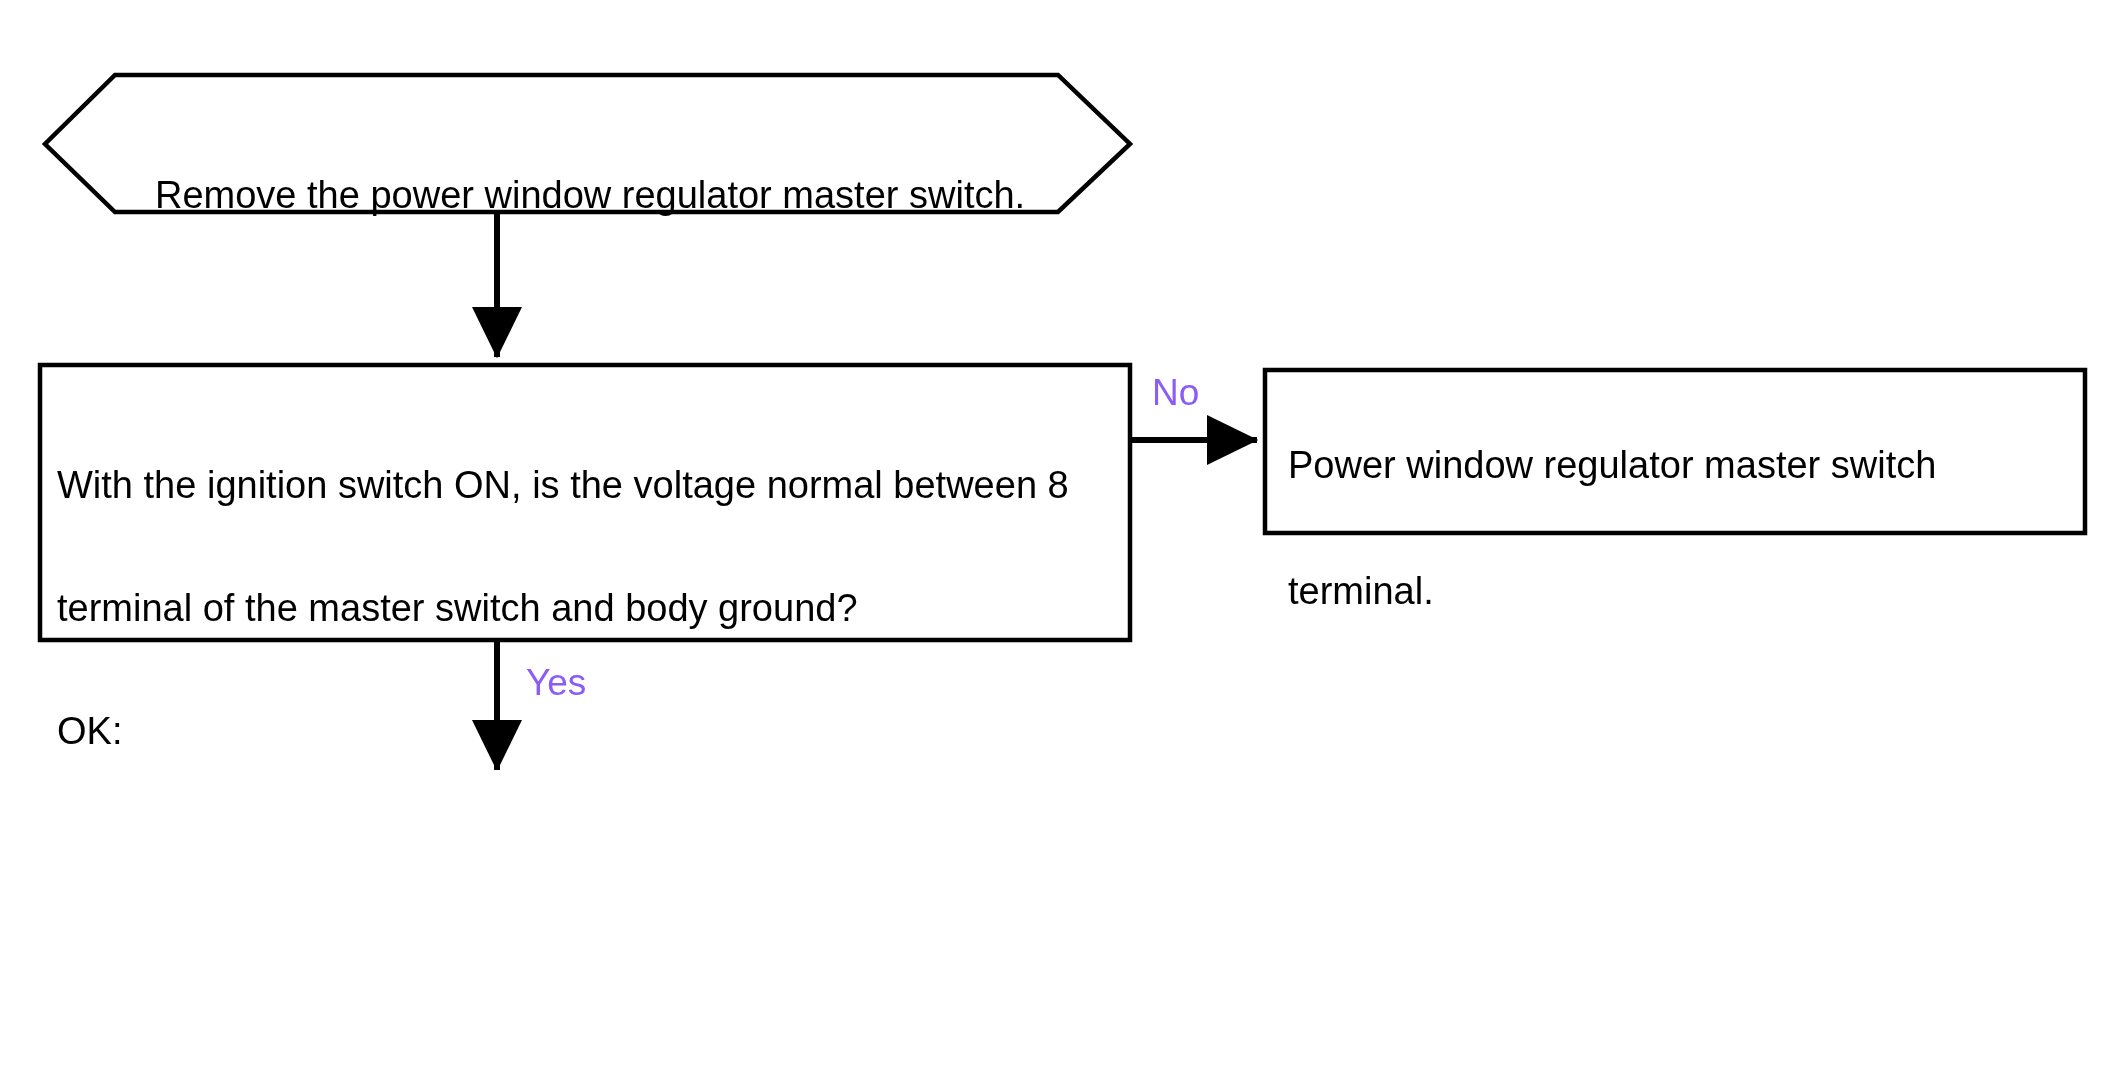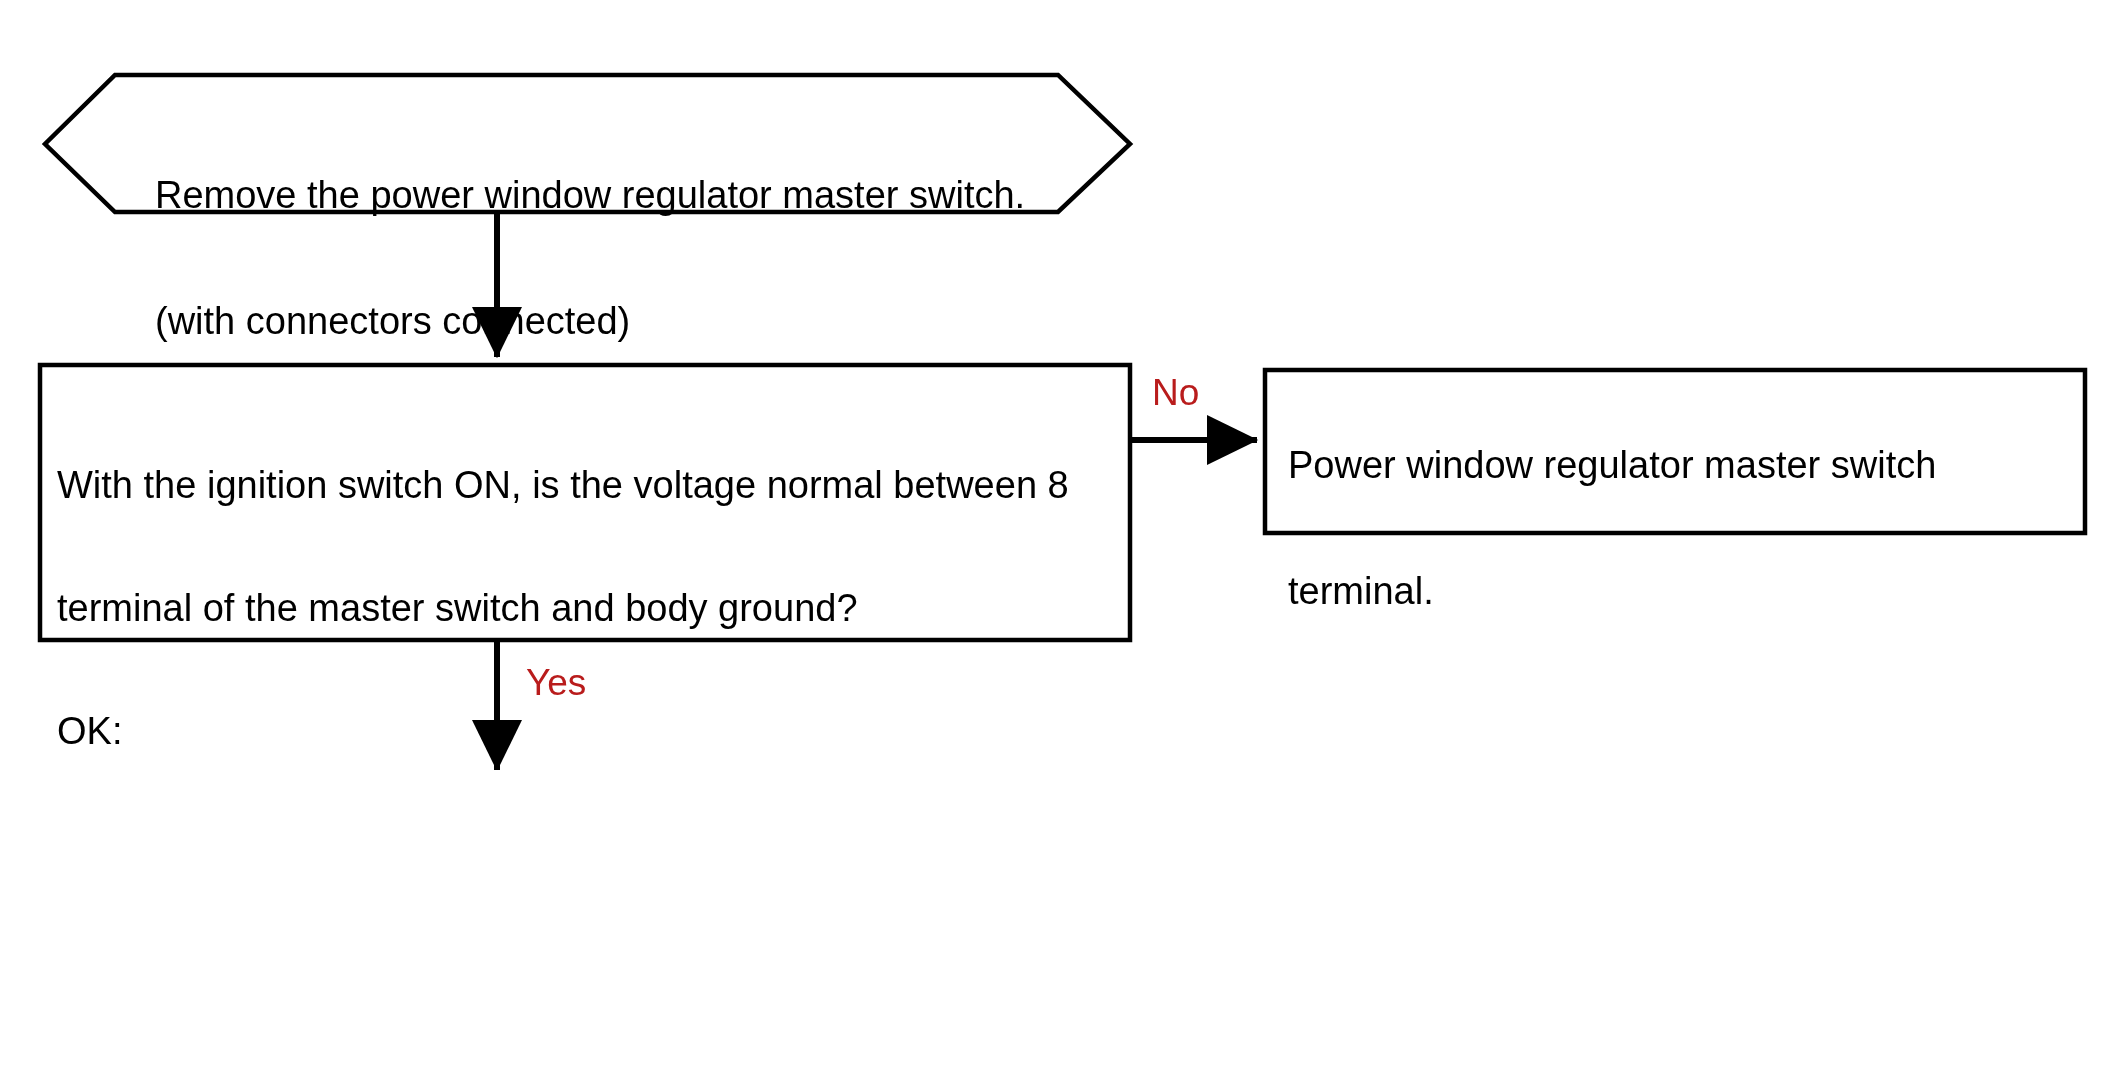--- a/index.html
+++ b/index.html
@@ -68,21 +68,21 @@
   #result-text .line {
     display: block;
     margin-bottom: 12px;
   }
 
   
   .edge-label {
     position: absolute;
     font-size: 37px;
     font-family: "Liberation Sans", sans-serif;
-    color: #b91c1c;
+    color: #8b5cf6;
     white-space: pre;
   }
   #label-no {
     left: 1152px;
     top: 372px;
   }
   #label-yes {
     left: 526px;
     top: 662px;
   }
@@ -127,21 +127,20 @@
 
     <rect x="1265" y="370" width="820" height="163" fill="#ffffff" stroke="#000000" stroke-width="4.5"></rect>
 
     <line x1="497" y1="640" x2="497" y2="770" stroke="#000000" stroke-width="6" marker-end="url(#arrowhead)"></line>
 
     <polygon points="45,775 903,775 903,866 497,956 45,866" fill="#ffffff" stroke="#000000" stroke-width="4.5" stroke-linejoin="miter"></polygon>
   </svg>
 
   <div class="node-text" id="start-text">
     <span class="line">Remove the power window regulator master switch.</span>
-    <span class="line">(with connectors connected)</span>
   </div>
 
   <div class="node-text" id="decision-text">
     <span class="line">With the ignition switch ON, is the voltage normal between 8</span>
     <span class="line">terminal of the master switch and body ground?</span>
     <span class="line bold">OK:</span>
     <span class="line">Window  lock  switch  NORMAL  ---------  10  to  14  V</span>
     <span class="line">Window  lock  switch  LOCK  ------------   3   V</span>
   </div>
 

